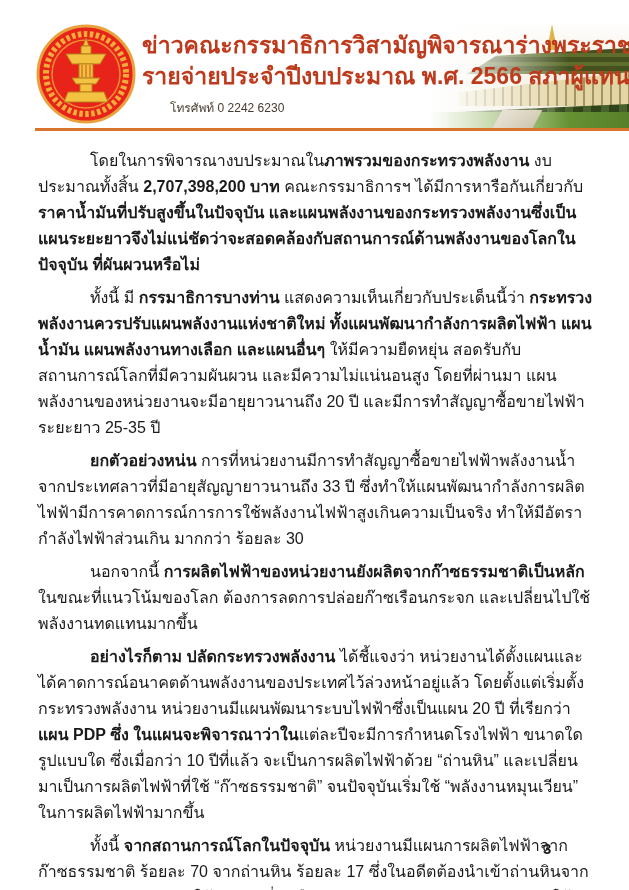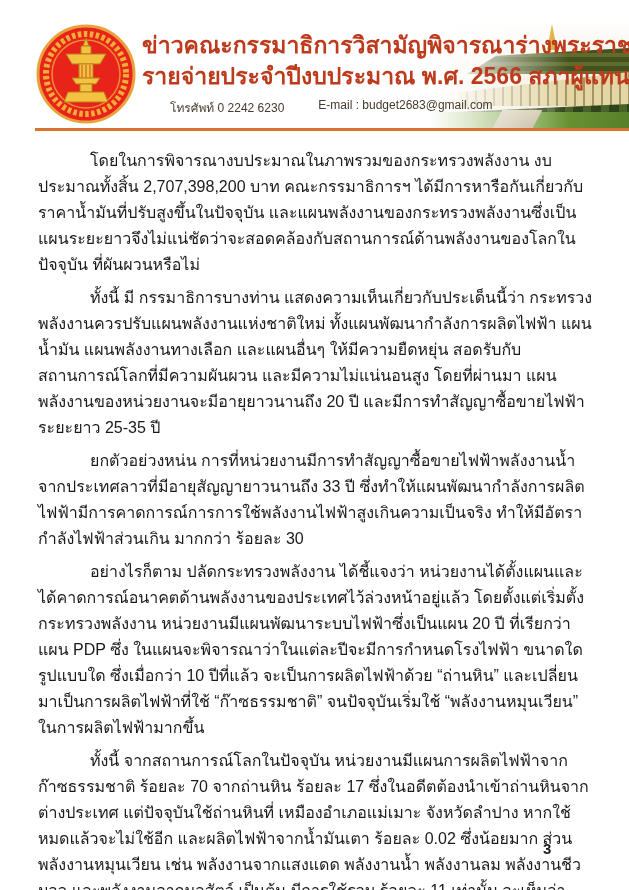--- a/index.html
+++ b/index.html
@@ -81,21 +81,21 @@
     height: 3px; background: #d9732e; z-index: 2;
   }
 
   
   .body-text {
     position: absolute; top: 148px; left: 38px; right: 32px;
     font-size: 16px; line-height: 26px;
     text-align: left;
   }
   .body-text p { text-indent: 52px; margin-bottom: 7px; }
-  .body-text .b { font-weight: normal; margin-top: 32px; }
+  .body-text .b { font-weight: bold; margin-top: 32px; }
 
   .page-number {
     position: absolute; top: 840px; left: 543px;
     font-size: 15px; font-weight: bold;
   }
 </style>
 </head>
 <body>
 
 <div class="page">
@@ -133,29 +133,29 @@
           <line x1="54" y1="41" x2="54" y2="53"></line>
         </g>
       </svg>
     </div>
 
     <div class="titles">
       <div class="title-line">ข่าวคณะกรรมาธิการวิสามัญพิจารณาร่างพระราชบัญญัติงบประมาณ</div>
       <div class="title-line">รายจ่ายประจำปีงบประมาณ พ.ศ. 2566 สภาผู้แทนราษฎร</div>
       <div class="contact">
         <span>โทรศัพท์ 0 2242 6230</span>
-        <span>E-mail : budget2683@gmail.com</span>
       </div>
     </div>
 
     <div class="rule"></div>
   </header>
 
   <main class="body-text">
       <p><span>โดยในการพิจารณางบประมาณใน</span><span class="b">ภาพรวมของกระทรวงพลังงาน</span><span> งบประมาณทั้งสิ้น </span><span class="b">2,707,398,200  บาท</span><span> คณะกรรมาธิการฯ ได้มีการหารือกันเกี่ยวกับ </span><span class="b">ราคาน้ำมันที่ปรับสูงขึ้นในปัจจุบัน และแผนพลังงานของกระทรวงพลังงานซึ่งเป็นแผนระยะยาวจึงไม่แน่ชัดว่าจะสอดคล้องกับสถานการณ์ด้านพลังงานของโลกในปัจจุบัน ที่ผันผวนหรือไม่</span></p>
       <p><span>ทั้งนี้ มี </span><span class="b">กรรมาธิการบางท่าน</span><span> แสดงความเห็นเกี่ยวกับประเด็นนี้ว่า </span><span class="b">กระทรวงพลังงานควรปรับแผนพลังงานแห่งชาติใหม่ ทั้งแผนพัฒนากำลังการผลิตไฟฟ้า แผนน้ำมัน แผนพลังงานทางเลือก และแผนอื่นๆ</span><span> ให้มีความยืดหยุ่น สอดรับกับสถานการณ์โลกที่มีความผันผวน และมีความไม่แน่นอนสูง โดยที่ผ่านมา แผนพลังงานของหน่วยงานจะมีอายุยาวนานถึง 20 ปี และมีการทำสัญญาซื้อขายไฟฟ้าระยะยาว 25-35 ปี</span></p>
       <p><span class="b">ยกตัวอย่วงหน่น</span><span> การที่หน่วยงานมีการทำสัญญาซื้อขายไฟฟ้าพลังงานน้ำจากประเทศลาวที่มีอายุสัญญายาวนานถึง 33 ปี ซึ่งทำให้แผนพัฒนากำลังการผลิตไฟฟ้ามีการคาดการณ์การการใช้พลังงานไฟฟ้าสูงเกินความเป็นจริง ทำให้มีอัตรากำลังไฟฟ้าส่วนเกิน มากกว่า ร้อยละ 30</span></p>
+      <p><span>นอกจากนี้ </span><span class="b">การผลิตไฟฟ้าของหน่วยงานยังผลิตจากก๊าซธรรมชาติเป็นหลัก</span><span> ในขณะที่แนวโน้มของโลก ต้องการลดการปล่อยก๊าซเรือนกระจก และเปลี่ยนไปใช้พลังงานทดแทนมากขึ้น</span></p>
       <p><span class="b">อย่างไรก็ตาม ปลัดกระทรวงพลังงาน</span><span> ได้ชี้แจงว่า หน่วยงานได้ตั้งแผนและได้คาดการณ์อนาคตด้านพลังงานของประเทศไว้ล่วงหน้าอยู่แล้ว โดยตั้งแต่เริ่มตั้งกระทรวงพลังงาน หน่วยงานมีแผนพัฒนาระบบไฟฟ้าซึ่งเป็นแผน 20 ปี ที่เรียกว่า </span><span class="b">แผน PDP ซึ่ง ในแผนจะพิจารณาว่าใน</span><span>แต่ละปีจะมีการกำหนดโรงไฟฟ้า ขนาดใด รูปแบบใด ซึ่งเมื่อกว่า 10 ปีที่แล้ว จะเป็นการผลิตไฟฟ้าด้วย “ถ่านหิน” และเปลี่ยนมาเป็นการผลิตไฟฟ้าที่ใช้ “ก๊าซธรรมชาติ” จนปัจจุบันเริ่มใช้ “พลังงานหมุนเวียน” ในการผลิตไฟฟ้ามากขึ้น</span></p>
       <p><span>ทั้งนี้ </span><span class="b">จากสถานการณ์โลกในปัจจุบัน</span><span> หน่วยงานมีแผนการผลิตไฟฟ้าจากก๊าซธรรมชาติ ร้อยละ 70 จากถ่านหิน ร้อยละ 17 ซึ่งในอดีตต้องนำเข้าถ่านหินจากต่างประเทศ แต่ปัจจุบันใช้ถ่านหินที่ เหมืองอำเภอแม่เมาะ จังหวัดลำปาง หากใช้หมดแล้วจะไม่ใช้อีก และผลิตไฟฟ้าจากน้ำมันเตา ร้อยละ  0.02  ซึ่งน้อยมาก ส่วนพลังงานหมุนเวียน เช่น พลังงานจากแสงแดด พลังงานน้ำ พลังงานลม พลังงานชีวมวล และพลังงานจากมูลสัตว์ เป็นต้น มีการใช้รวม ร้อยละ 11 เท่านั้น จะเห็นว่า </span></p>
     </main>
 
   <div class="page-number">3</div>
 </div>
 
 </body></html>

